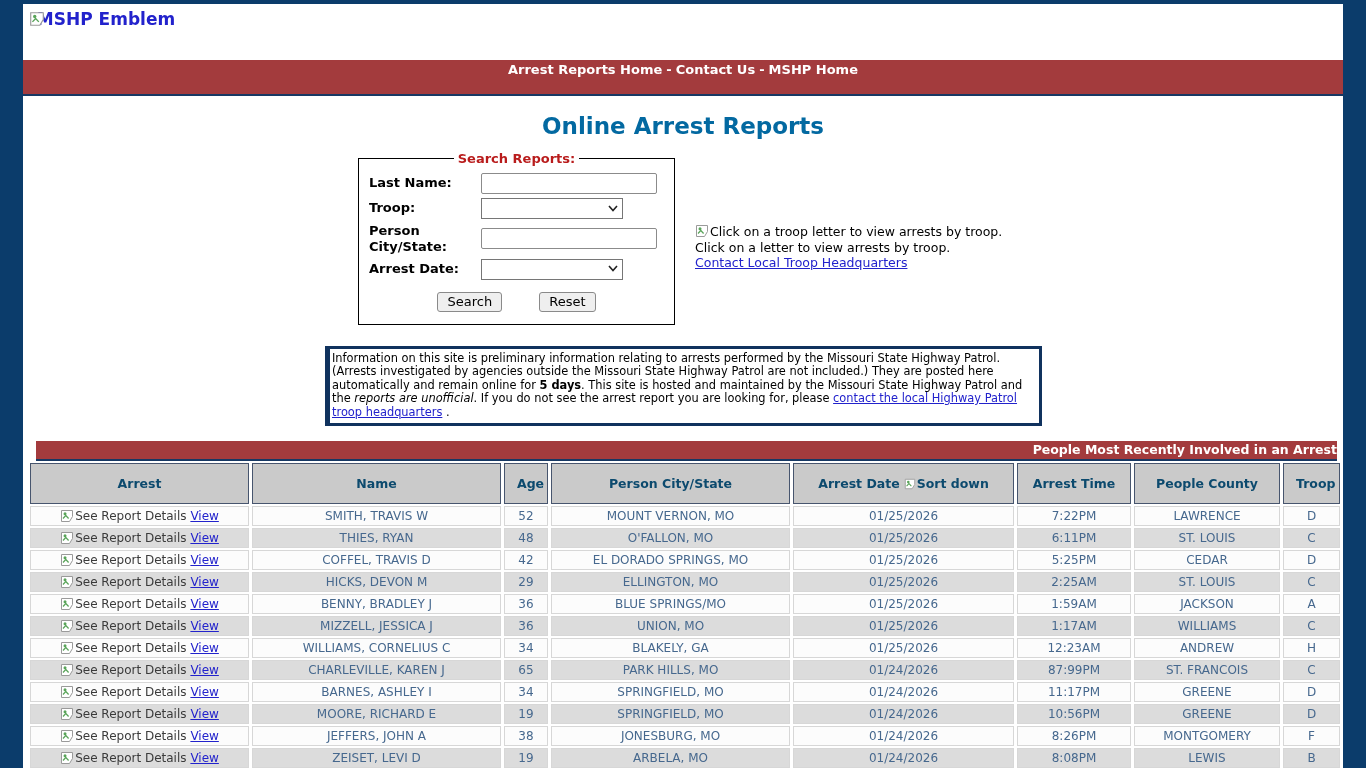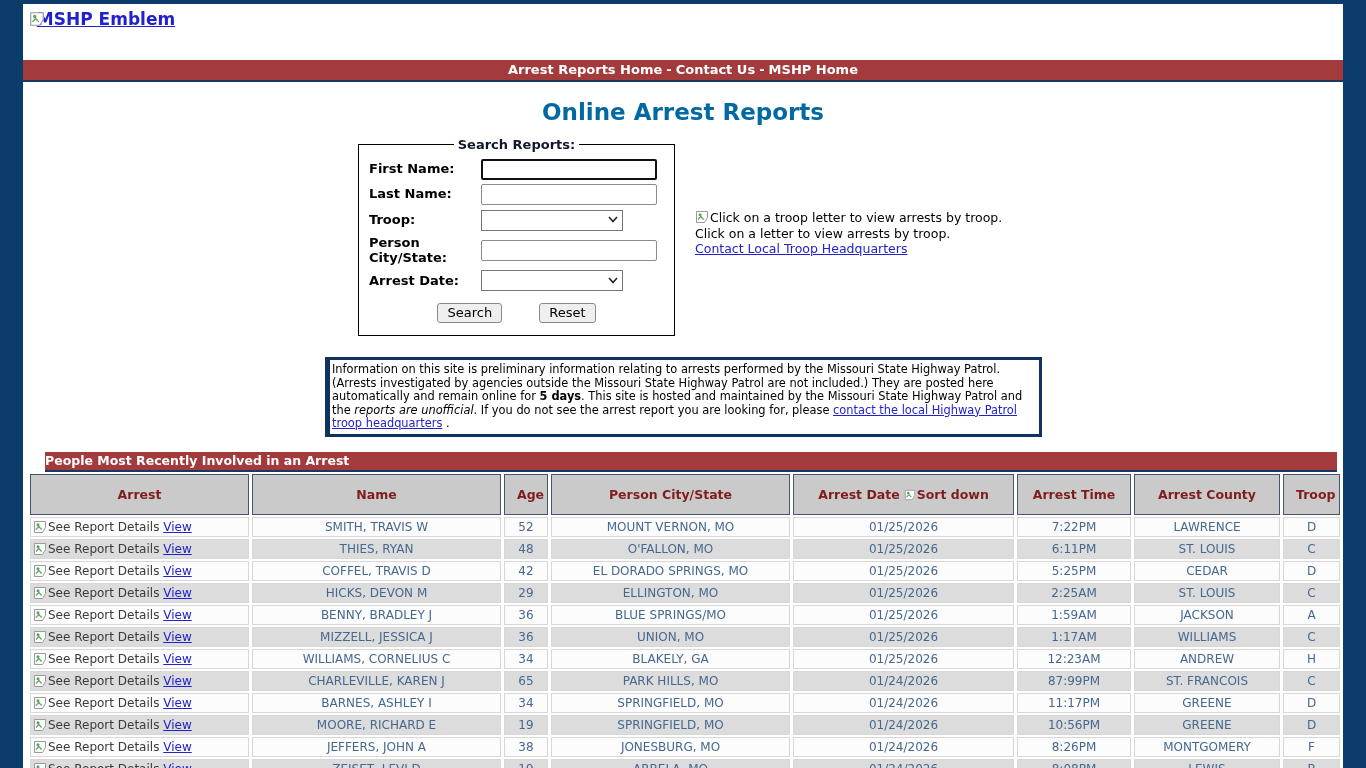--- a/index.html
+++ b/index.html
@@ -15,48 +15,48 @@
     width: 1320px; height: 764px;
     background: #ffffff;
     overflow: hidden;
   }
 
   
   .top-band { height: 56px; position: relative; }
   .emblem-link {
     position: absolute; left: 4px; top: 4px; width: 158px;
     color: #2222cc; font-size: 17px; font-weight: bold;
-    text-decoration: underline; text-align: center; line-height: 1.3;
+    text-align: center; line-height: 1.3;
     cursor: pointer; display: block;
   }
   .emblem-link .bi { position: absolute; left: 2px; top: 3px; }
 
   
   .nav-bar {
     background: #a33b3d; border-bottom: 2px solid #173863;
     color: #fff; text-align: center;
-    font-size: 13px; font-weight: bold; padding: 2px 0 3px;
+    font-size: 13px; font-weight: bold; padding: 2px 0 17px;
   }
   .nav-bar a { color: #fff; text-decoration: none; cursor: pointer; }
   .nav-sep { margin: 0 4px; }
 
   .page-title {
     text-align: center; color: #0369a1;
     font-size: 23px; font-weight: bold;
     margin: 17px 0 12px;
   }
 
   
   .mid { display: flex; align-items: flex-start; margin-left: 335px; }
   fieldset.search-box {
     width: 317px; border: 1px solid #000; margin: 0; padding: 4px 10px 12px;
   }
   fieldset.search-box legend {
     margin: 0 auto; padding: 0 4px;
-    color: #0f172a; font-size: 13px; font-weight: bold;
+    color: #b91c1c; font-size: 13px; font-weight: bold;
   }
   .form-grid { border-collapse: collapse; width: 100%; }
   .form-grid td { padding: 2px 0; vertical-align: middle; }
   .lbl { font-size: 13px; font-weight: bold; color: #000; width: 112px; line-height: 1.2; }
   .txt {
     width: 176px; height: 21px; border: 1px solid #8b8b8b; border-radius: 2px;
     font-size: 12px; padding: 0 4px; font-family: "DejaVu Sans", sans-serif;
   }
   .txt.focused { border: 2px solid #101010; }
   .sel-wrap { position: relative; display: inline-block; }
@@ -83,42 +83,42 @@
   
   .notice {
     margin: 21px 0 0 302px; width: 717px;
     border: 3px solid #10325e; border-left-width: 5px;
     padding: 3px 2px 4px; font-size: 11.4px; line-height: 1.18; color: #000;
   }
   .notice a { color: #2222cc; text-decoration: underline; cursor: pointer; }
 
   
   .banner {
-    margin: 15px 6px 0 22px;
+    margin: 15px 6px 0 13px;
     background: #a33b3d; border-bottom: 2px solid #173863;
     color: #fff; font-size: 12.5px; font-weight: bold;
-    text-align: left; padding: 1px 0 2px;
+    text-align: right; padding: 1px 0 2px;
   }
   table.data-table {
     margin-left: 4px; width: 1313px; table-layout: fixed;
     border-collapse: separate; border-spacing: 3px 2px;
     font-size: 12px;
   }
   .data-table th {
-    background: #cacaca; color: #7f1d1d;
+    background: #cacaca; color: #0c4a6e;
     border: 1px solid #47556e; font-size: 12.5px; font-weight: bold;
     height: 20px; padding: 12px; white-space: nowrap; overflow: hidden;
   }
   .data-table td {
     background: #fcfcfc; color: #46688e;
     border: 1px solid #d7d7d7; text-align: center;
     height: 20px; padding: 0 2px; white-space: nowrap; overflow: hidden;
   }
   .data-table tr.alt td { background: #dcdcdc; }
-  td.c-arrest { text-align: left; color: #3a3a3a; }
+  td.c-arrest { text-align: center; color: #3a3a3a; }
   td.c-arrest .bi { vertical-align: -3px; margin-right: 1px; }
   .view-link { color: #2222cc; text-decoration: underline; cursor: pointer; }
   th .bi { vertical-align: -2px; margin: 0 1px 0 4px; }
 
   .bi { display: inline-block; line-height: 0; }
 </style>
 </head>
 <body>
 
 <svg width="0" height="0" style="position:absolute">
@@ -146,24 +146,20 @@
     <a>Arrest Reports Home</a><span class="nav-sep">-</span><a>Contact Us</a><span class="nav-sep">-</span><a>MSHP Home</a>
   </div>
 
   <div class="page-title">Online Arrest Reports</div>
 
   <div class="mid">
     <fieldset class="search-box">
       <legend>Search Reports:</legend>
       <table class="form-grid">
         <tbody>
-            <tr>
-          <td class="lbl">First Name:</td>
-          <td><input type="text" class="txt focused" value="" style=""></td>
-        </tr>
         <tr>
           <td class="lbl">Last Name:</td>
           <td><input type="text" class="txt" value="" style=""></td>
         </tr>
         <tr>
           <td class="lbl">Troop:</td>
           <td><span class="sel-wrap"><select class="sel"></select><svg width="10" height="7" viewBox="0 0 10 7">
                     <path d="M1 1 L5 5.5 L9 1" stroke="#222" stroke-width="1.6" fill="none"></path>
                   </svg></span></td>
         </tr>
@@ -216,21 +212,21 @@
     <thead>
       <tr>
         <th><span>Arrest</span></th>
         <th><span>Name</span></th>
         <th><span>Age</span></th>
         <th><span>Person City/State</span></th>
         <th><span>Arrest Date</span><span class="bi"><svg width="12" height="12" viewBox="0 0 14 14">
                 <use href="#broken-img"></use>
               </svg></span><span>Sort down</span></th>
         <th><span>Arrest Time</span></th>
-        <th><span>Arrest County</span></th>
+        <th><span>People County</span></th>
         <th><span>Troop</span></th>
       </tr>
     </thead>
     <tbody>
         <tr>
     <td class="c-arrest">
       <span class="bi"><svg width="14" height="14" viewBox="0 0 14 14">
                 <use href="#broken-img"></use>
               </svg></span><span>See Report Details</span> <a class="view-link">View</a>
     </td>

